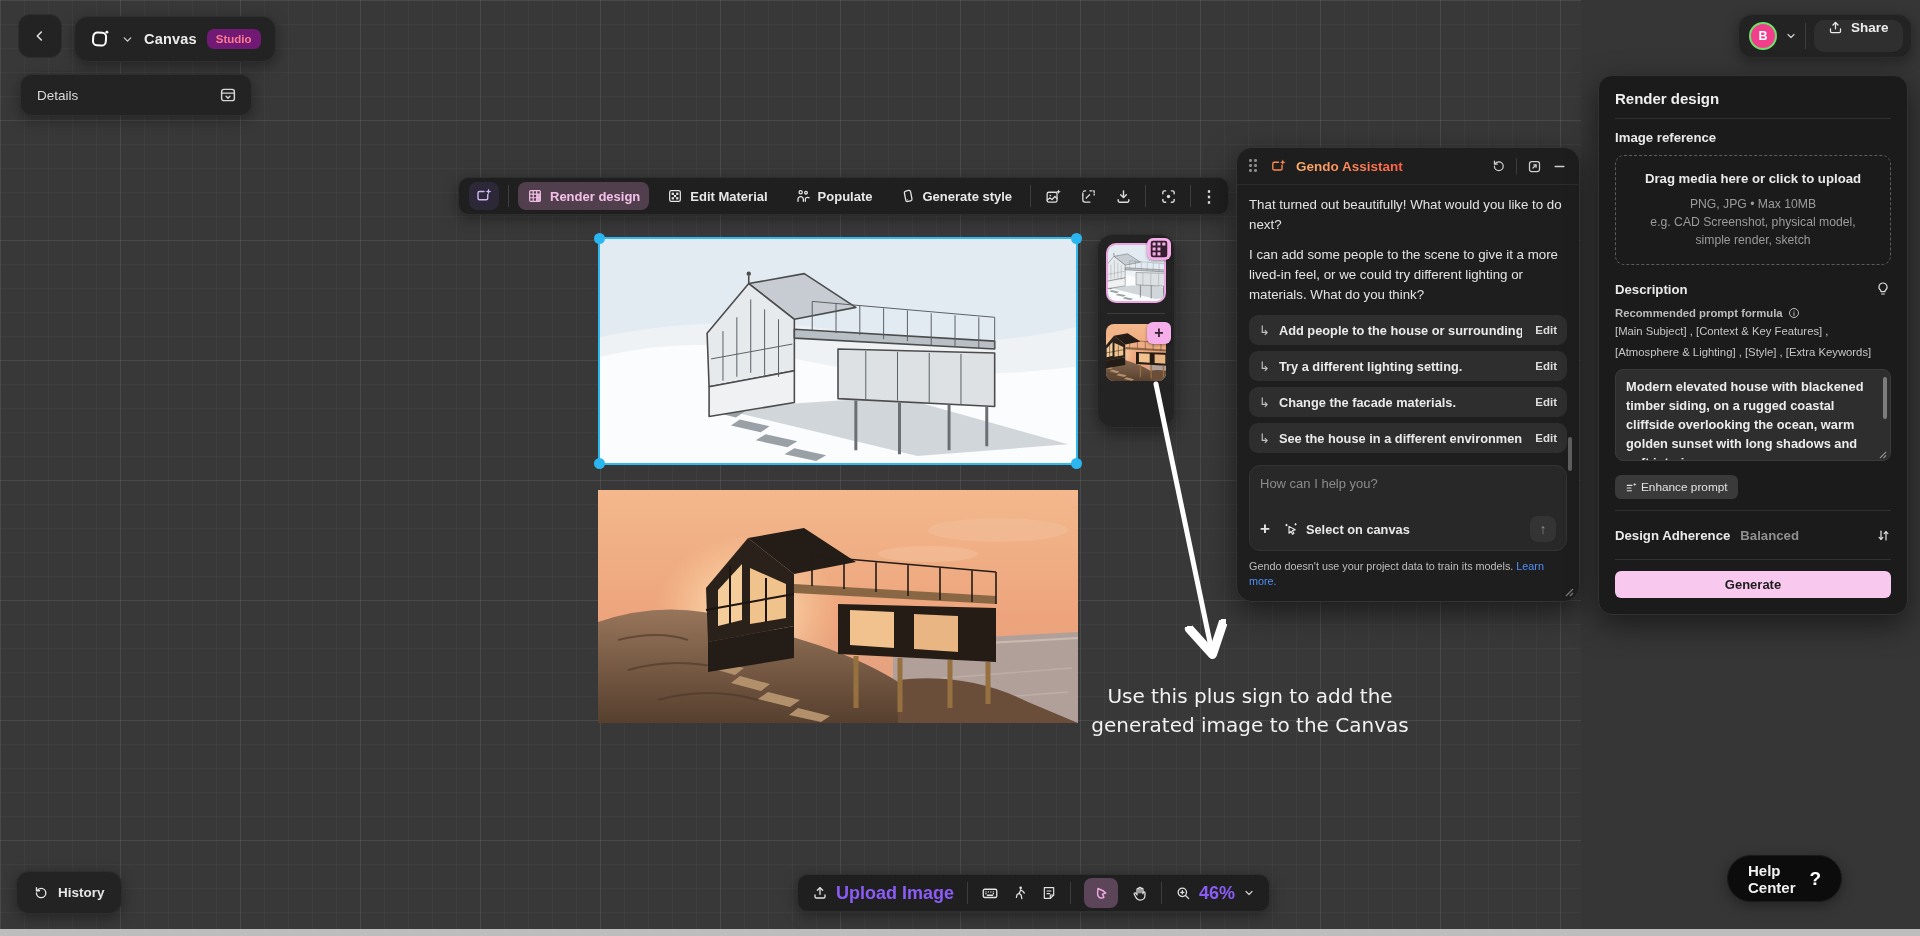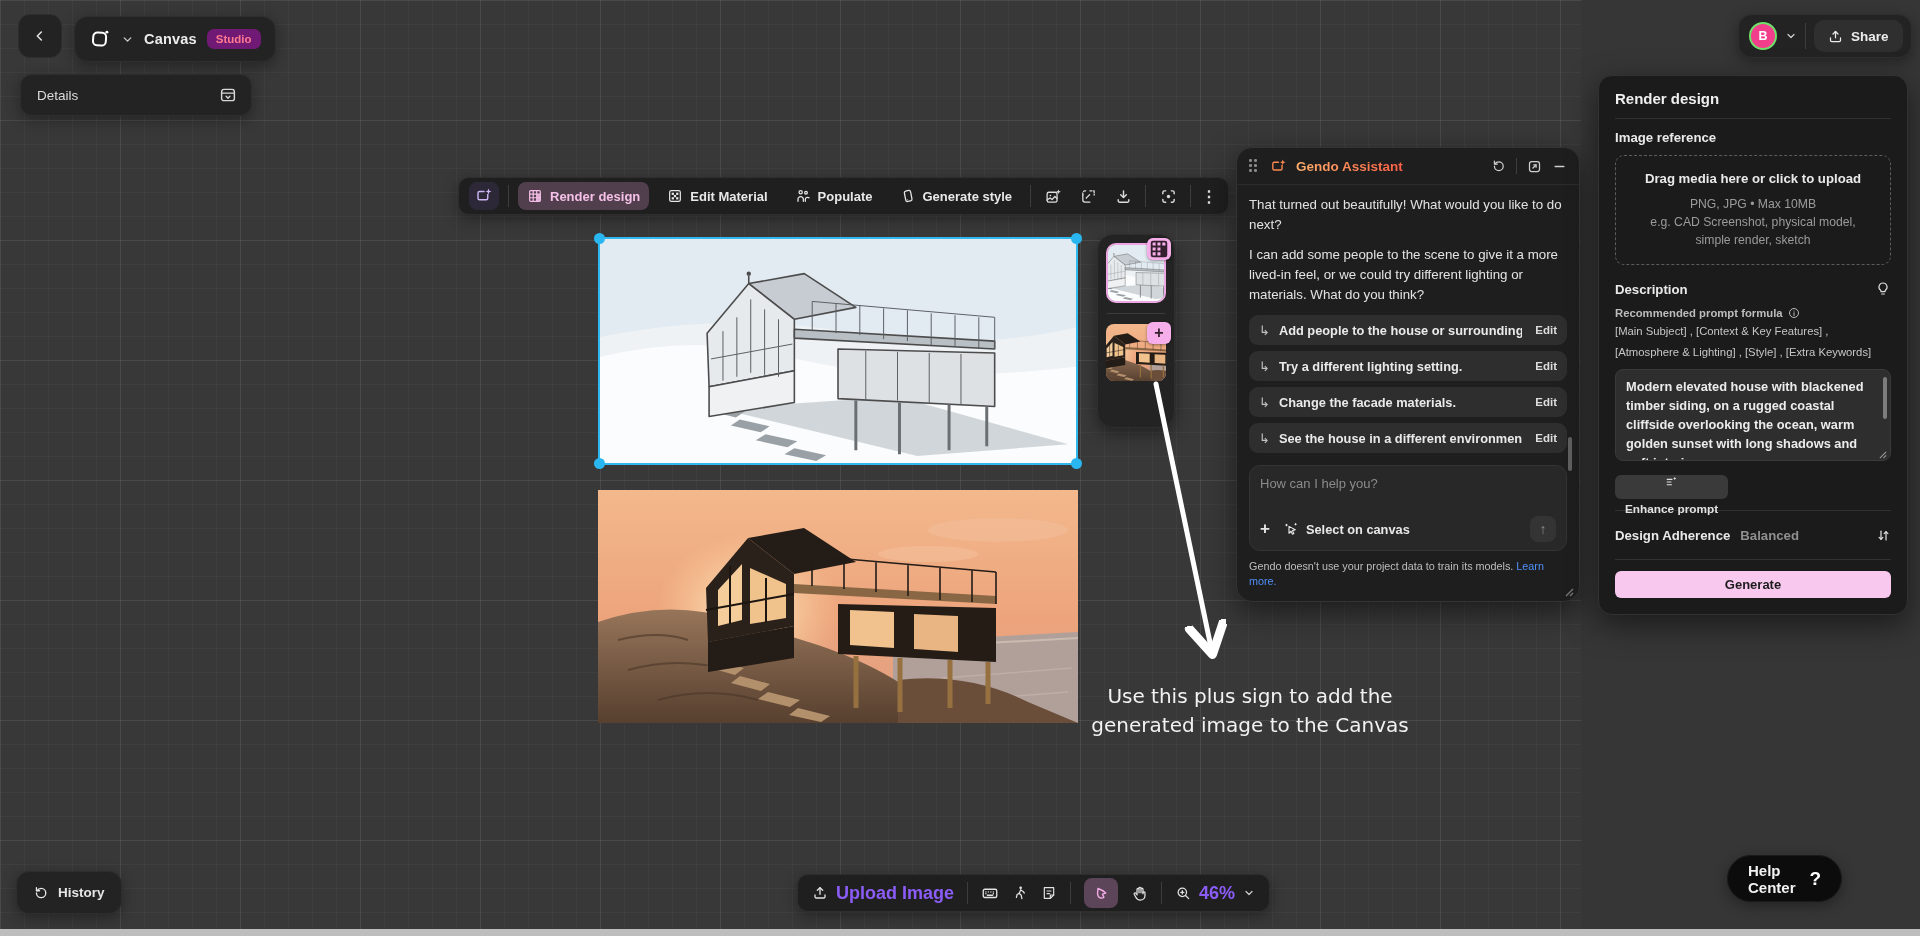--- a/index.html
+++ b/index.html
@@ -31,21 +31,21 @@
   .details-panel { left:20px; top:74px; width:232px; height:42px; border-radius:12px;
     padding:0 14px 0 16px; justify-content:space-between; }
   .details-label { font-size:13.5px; font-weight:normal; color:#dcdcdc; }
 
   
   .user-pill { left:1738px; top:14px; height:44px; padding:0 8px 0 10px; gap:8px; border-radius:14px;}
   .avatar { width:28px; height:28px; border-radius:50%; background:#f23f8c;
     border:2px solid #6fe06a; color:#fff; font-size:12.5px; font-weight:bold;
     display:flex; align-items:center; justify-content:center; }
   .share-btn { background:#2f2f2f; border-radius:10px; height:32px; padding:0 14px;
-    display:flex; align-items:center; gap:8px; font-size:13.5px; font-weight:bold; color:#ececec; }
+    display:flex; align-items:flex-start; gap:8px; font-size:13.5px; font-weight:bold; color:#ececec; }
 
   
   .main-toolbar { left:458px; top:177px; height:38px; padding:0 10px; gap:9px; border-radius:11px; background:#1f1f1f; }
   .tool-frame { width:30px; height:28px; border-radius:8px; background:#2c2838;
     color:#cdb6f4; display:flex; align-items:center; justify-content:center; }
   .tool-btn { display:flex; align-items:center; gap:7px; font-size:13px; font-weight:bold;
     color:#e8e8e8; padding:0 9px; height:28px; border-radius:8px; white-space:nowrap; }
   .tool-btn.active { background:rgba(243,168,226,0.24); color:#f4c0e7; }
   .icon-btn { width:26px; height:26px; color:#dedede; display:flex; align-items:center; justify-content:center; }
   .kebab { font-size:16px; color:#dedede; font-weight:bold; width:18px; text-align:center; }
@@ -121,23 +121,23 @@
   .desc-row { margin-top:16px; display:flex; align-items:center; justify-content:space-between; }
   .formula-label { margin-top:10px; font-size:11.3px; font-weight:bold; color:#bcbcbc;
     display:flex; align-items:center; gap:5px; }
   .formula { font-size:11.3px; color:#c6c6c6; line-height:17px; margin-top:4px; }
   .prompt-wrap { position:relative; margin-top:8px; }
   .prompt-area { width:100%; height:92px; background:#2e2e2e; border:1px solid #3a3a3a;
     border-radius:8px; resize:none; padding:7px 14px 7px 10px; font-family:"Liberation Sans",sans-serif;
     font-size:12.8px; font-weight:bold; line-height:19px; color:#ececec; overflow:hidden; }
   .prompt-scroll { position:absolute; right:4px; top:8px; width:4px; height:42px;
     border-radius:2px; background:#7c7c7c; }
-  .enhance-btn { margin-top:10px; display:inline-flex; align-items:center; gap:14px;
+  .enhance-btn { margin-top:10px; display:inline-flex; align-items:center; gap:3px;
     background:#3a3a3a; border-radius:6px; height:24px; padding:0 10px;
-    font-size:11.8px; font-weight:bold; color:#e2e2e2;flex-direction:column; }
+    font-size:11.8px; font-weight:normal; color:#e2e2e2; }
   .adh-row { display:flex; align-items:center; height:26px; }
   .adh-val { color:#8f8f8f; font-weight:bold; font-size:13.2px; margin-left:10px; }
   .gen-btn { margin-top:2px; width:100%; height:27px; border-radius:6px; background:#f9c8ee;
     color:#1c1c1c; font-size:13px; font-weight:bold; display:flex; align-items:center; justify-content:center; }
 
   
   .bottom-toolbar { left:797px; top:874px; height:38px; padding:0 14px; gap:13px; border-radius:11px; background:#1f1f1f; }
   .bt-label { font-size:18px; font-weight:bold; color:#8b5cf6; white-space:nowrap; }
   .bt-icon { color:#e2e2e2; display:flex; align-items:center; justify-content:center; }
   .lasso-btn { width:34px; height:30px; border-radius:8px; background:#5c4459;

